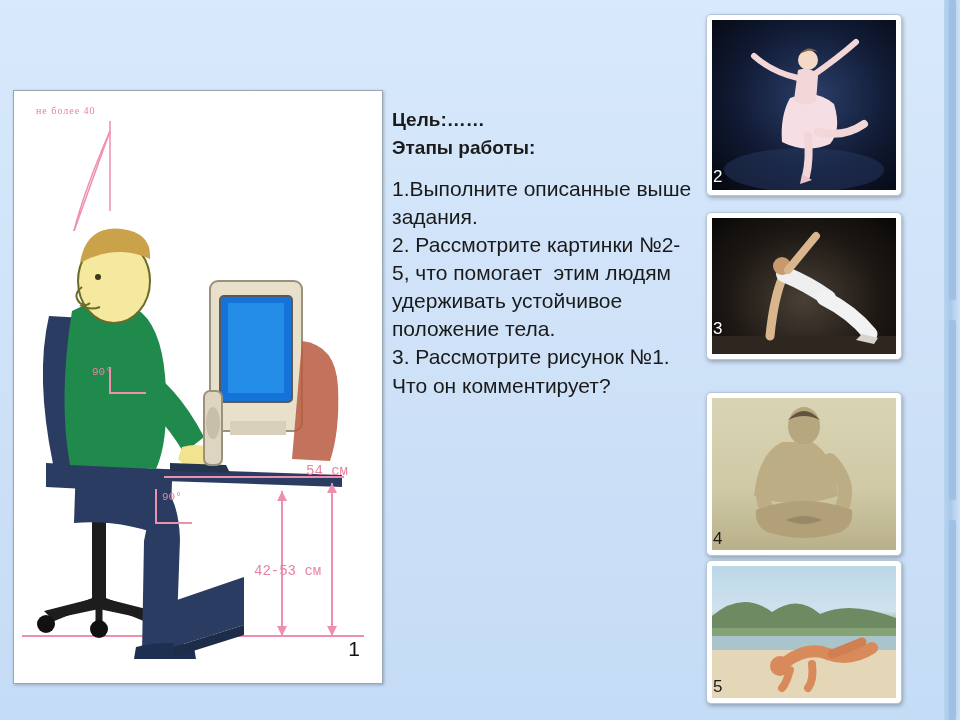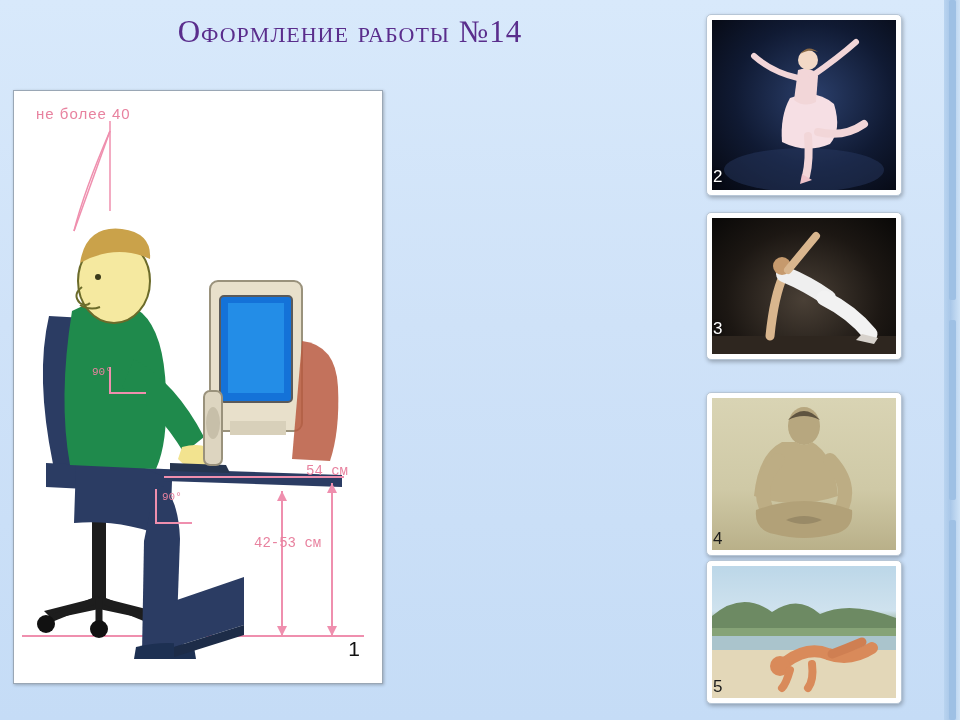--- a/index.html
+++ b/index.html
@@ -73,32 +73,32 @@
     bottom: 22px;
     font-size: 21px;
     color: #111;
     font-family: "Liberation Sans", sans-serif;
   }
   .fig-caption-top {
     position: absolute;
     left: 22px;
     top: 14px;
     color: #e8829f;
-    font-size: 15px;
-    font-family: Liberation Sans, sans-serif;
+    font-size: 10px;
+    font-family: Liberation Serif, serif;
     letter-spacing: 1px;
   }
   .dim-label {
     position: absolute;
     color: #e8829f;
     font-size: 14px;
     font-family: Liberation Mono, monospace;
   }
   .dim-72 { left: 292px; top: 372px; }
-  .dim-4253 { left: 240px; top: 444px; }
+  .dim-4253 { left: 240px; top: 472px; }
   .ang1 { left: 78px; top: 275px; font-size: 11px; }
   .ang2 { left: 148px; top: 400px; font-size: 11px; }
 
   
   .text-block {
     position: absolute;
     left: 392px;
     top: 108px;
     width: 300px;
     color: #1a1a1a;
@@ -174,21 +174,20 @@
 <body>
 
 <div class="slide">
 
   <div class="edge-strip">
     <div class="bar edge-bar-top"></div>
     <div class="bar edge-bar-mid"></div>
     <div class="bar edge-bar-bot"></div>
   </div>
 
-  <div class="title">Оформление  работы №14</div>
 
   <div class="figure-panel">
     <svg class="fig-svg" width="366" height="590" viewBox="0 0 366 590">
 
       <line x1="8" y1="545" x2="350" y2="545" stroke="#ef8fae" stroke-width="2"></line>
 
       <line x1="96" y1="30" x2="96" y2="120" stroke="#ef8fae" stroke-width="1.5"></line>
 
       <path d="M96 40 L60 140" stroke="#ef8fae" stroke-width="1.5" fill="none"></path>
       <path d="M60 140 q 10 -40 36 -100" stroke="#ef8fae" stroke-width="1.5" fill="none"></path>
@@ -253,20 +252,29 @@
     </svg>
 
     <div class="fig-caption-top">не более 40</div>
     <div class="dim-label dim-72">54 см</div>
     <div class="dim-label dim-4253">42-53 см</div>
     <div class="dim-label ang1">90°</div>
     <div class="dim-label ang2">90°</div>
     <div class="fig-number">1</div>
   </div>
 
+  <div class="text-block">
+    <p class="lead">
+      <span>Цель</span><span class="thin">:……</span>
+    </p>
+    <p class="lead">Этапы работы:</p>
+    <p class="body">1.Выполните описанные выше задания.
+2. Рассмотрите картинки №2-5, что помогает  этим людям удерживать устойчивое положение тела.
+3. Рассмотрите рисунок №1. Что он комментирует?</p>
+  </div>
 
   <div class="photo photo-2">
     <div class="inner bg-ballet">
       <svg width="184" height="170" viewBox="0 0 184 170">
         <ellipse cx="92" cy="150" rx="80" ry="22" fill="#2a3c66" opacity="0.45"></ellipse>
 
         <path d="M78 78 q 26 -10 44 6 q 8 26 -4 40 q -24 10 -48 -2 q -2 -26 8 -44 z" fill="#f6dfe4"></path>
 
         <path d="M86 50 q 14 -4 20 6 l -2 26 q -12 6 -22 -2 z" fill="#f2d6d8"></path>
 

